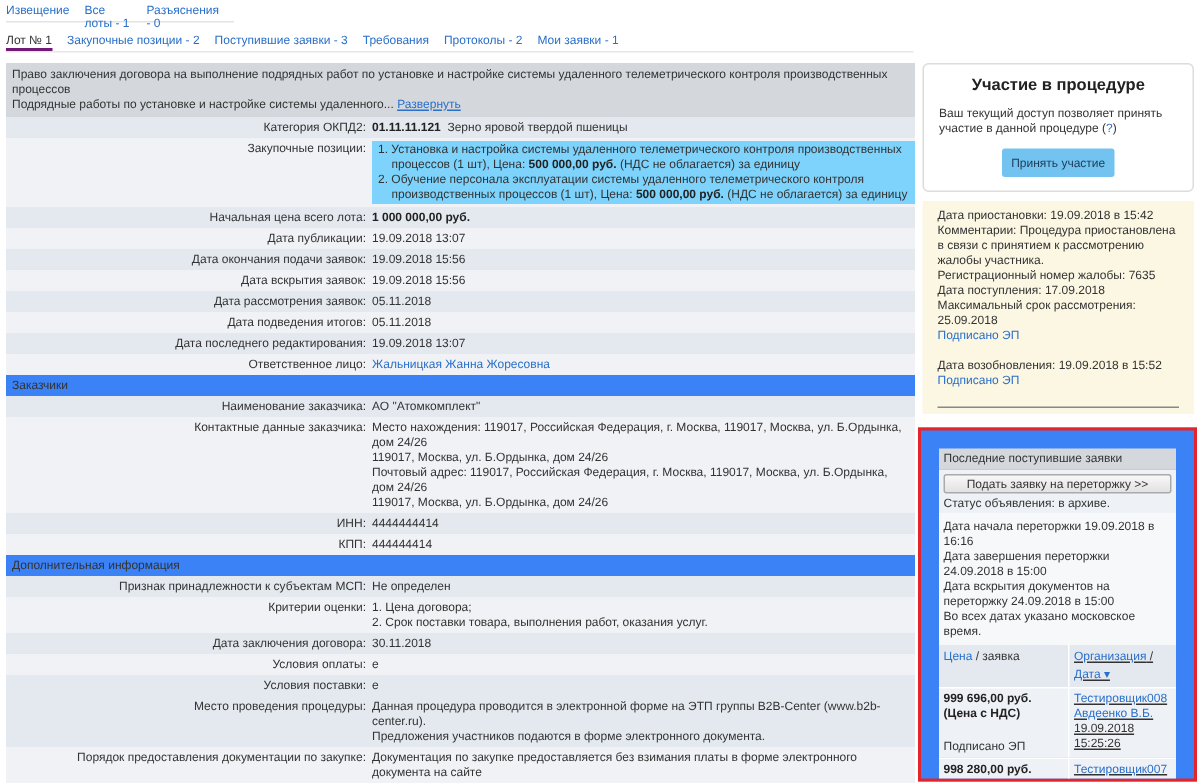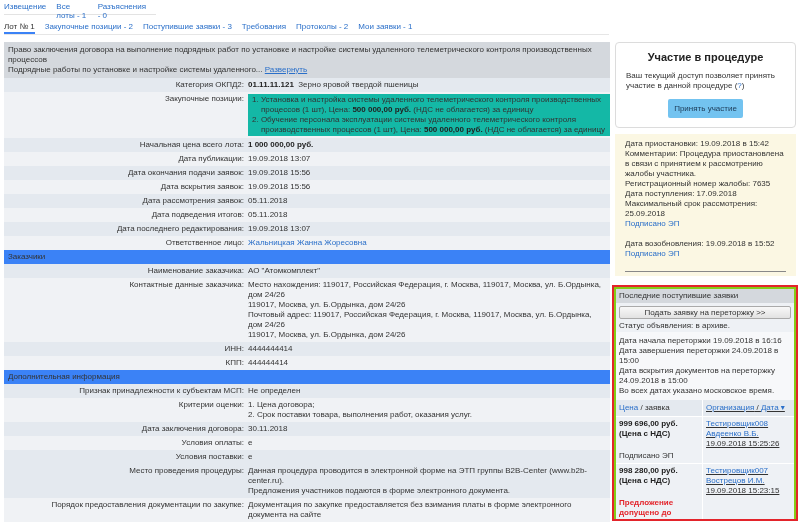--- a/index.html
+++ b/index.html
@@ -2,40 +2,40 @@
 <html><head>
 <meta charset="utf-8">
 <style>
   * { box-sizing: border-box; margin: 0; padding: 0; }
   body { width: 800px; height: 522px; background: #ffffff; font-family: "Liberation Sans", sans-serif; font-size: 8px; color: #333; overflow: hidden; position: relative; }
   a, .link { color: #2a6fc9; text-decoration: none; cursor: pointer; }
   .topnav { position: absolute; left: 4px; top: 2px; height: 13px; display: flex; gap: 0; border-bottom: 1px solid #e3e3e3; padding-bottom: 2px; width: 152px; }
   .topnav span { margin-right: 10px; font-size: 8px; }
   .tabs { position: absolute; left: 4px; top: 22px; display: flex; width: 605px; border-bottom: 1px solid #e6e6e6; height: 13px; }
   .tabs .tab { margin-right: 10px; font-size: 8px; position: relative; padding-bottom: 2px; }
-  .tabs .tab.active { color: #333; border-bottom: 2px solid #3b82f6; }
+  .tabs .tab.active { color: #333; border-bottom: 2px solid #701a75; }
   .main { position: absolute; left: 4px; top: 42px; width: 606px; }
   .desc { background: #d4d8dd; padding: 3px 4px; line-height: 10px; }
   .row { display: flex; line-height: 10px; padding: 2px 0; }
   .row.a { background: #e4e9ef; }
   .row.b { background: #f0f2f5; }
   .row .lbl { width: 244px; text-align: right; padding-right: 4px; flex-shrink: 0; }
   .row .val { flex: 1; padding-right: 4px; }
   .sec { background: #3b82f6; padding: 2px 4px; line-height: 10px; }
   b { color: #222; }
   ol { list-style: none; }
   ol li { padding-left: 9px; text-indent: -9px; }
   .side { position: absolute; left: 615px; top: 42px; width: 181px; }
   .card { border: 1px solid #dcdcdc; border-radius: 4px; padding: 6px 10px 10px; height: 86px; background: #fff; }
   .card h3 { font-size: 11px; text-align: center; color: #222; margin-bottom: 8px; margin-top: 2px; }
   .card p { line-height: 10px; }
   .btn-blue { display: block; margin: 8px auto 0; background: #73c3f0; border: none; color: #1c3a56; font-size: 8px; padding: 5px 6px; border-radius: 2px; font-family: "Liberation Sans", sans-serif; }
   .notice { margin-top: 6px; background: #fbf7e3; padding: 5px 10px 10px; line-height: 10px; height: 142px; }
   .notice hr { border: none; border-top: 1px solid #888; margin-top: 12px; }
-  .redbox { position: absolute; left: 612px; top: 285px; width: 186px; height: 236px; border: 2px solid #e3242b; background: #84cc16; padding: 2px; overflow: hidden; }
+  .redbox { position: absolute; left: 612px; top: 285px; width: 186px; height: 236px; border: 2px solid #e3242b; background: #3b82f6; padding: 12px; overflow: hidden; }
   .rb-head { background: #d4d8dd; padding: 2px 3px; line-height: 10px; }
   .rb-top { background: #eef1f5; padding: 3px 3px 2px; }
   .btn-gray { width: 100%; background: linear-gradient(#f8f8f8, #e2e2e2); border: 1px solid #aaa; font-size: 8px; padding: 1px 0; font-family: "Liberation Sans", sans-serif; color: #333; border-radius: 2px; }
   .rb-info { background: #f7f8fa; padding: 4px 3px; line-height: 10px; }
   .bids { display: flex; flex-direction: column; }
   .bids .hdr, .bids .bid { display: flex; }
   .bids .c1 { width: 87px; padding: 2px 3px; border-right: 1px solid #fff; }
   .bids .c2 { flex: 1; padding: 2px 3px; text-decoration: underline; }
   .bids .hdr { background: #e4e9ef; line-height: 12px; }
   .bids .bid { background: #eef1f5; line-height: 10px; border-top: 1px solid #fff; }
@@ -63,21 +63,21 @@
   <div class="desc">
     <div>Право заключения договора на выполнение подрядных работ по установке и настройке системы удаленного телеметрического контроля производственных процессов</div>
     <div><span>Подрядные работы по установке и настройке системы удаленного...</span> <span class="link" style="text-decoration:underline">Развернуть</span></div>
   </div>
   <div class="row a">
       <div class="lbl">Категория ОКПД2:</div>
       <div class="val"><b>01.11.11.121</b>&nbsp;&nbsp;<span>Зерно яровой твердой пшеницы</span></div>
     </div>
   <div class="row b">
       <div class="lbl">Закупочные позиции:</div>
-    <div class="val" style="background:#14b8a6;padding:1px 4px;">
+    <div class="val" style="background:#7dd3fc;padding:1px 4px;">
         <ol>
       <li><span>1. Установка и настройка системы удаленного телеметрического контроля производственных процессов (1 шт), Цена: </span><b>500 000,00 руб.</b><span> (НДС не облагается) за единицу</span></li>
       <li><span>2. Обучение персонала эксплуатации системы удаленного телеметрического контроля производственных процессов (1 шт), Цена: </span><b>500 000,00 руб.</b><span> (НДС не облагается) за единицу</span></li>
     </ol>
       </div>
     </div>
   <div class="row a">
       <div class="lbl">Начальная цена всего лота:</div>
       <div class="val"><b>1 000 000,00 руб.</b></div>
     </div>

